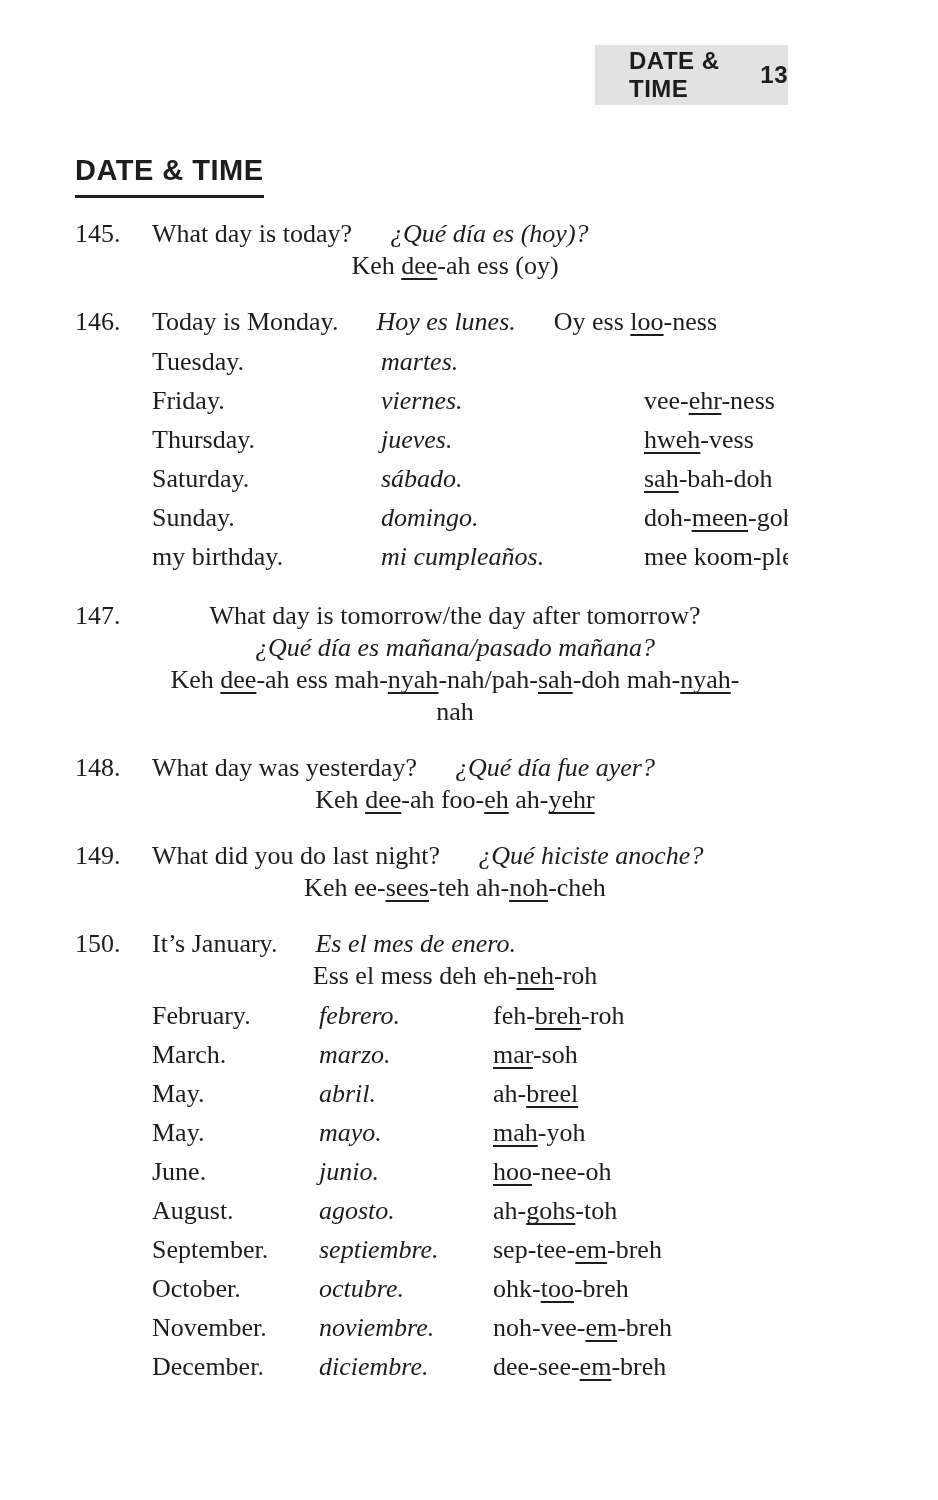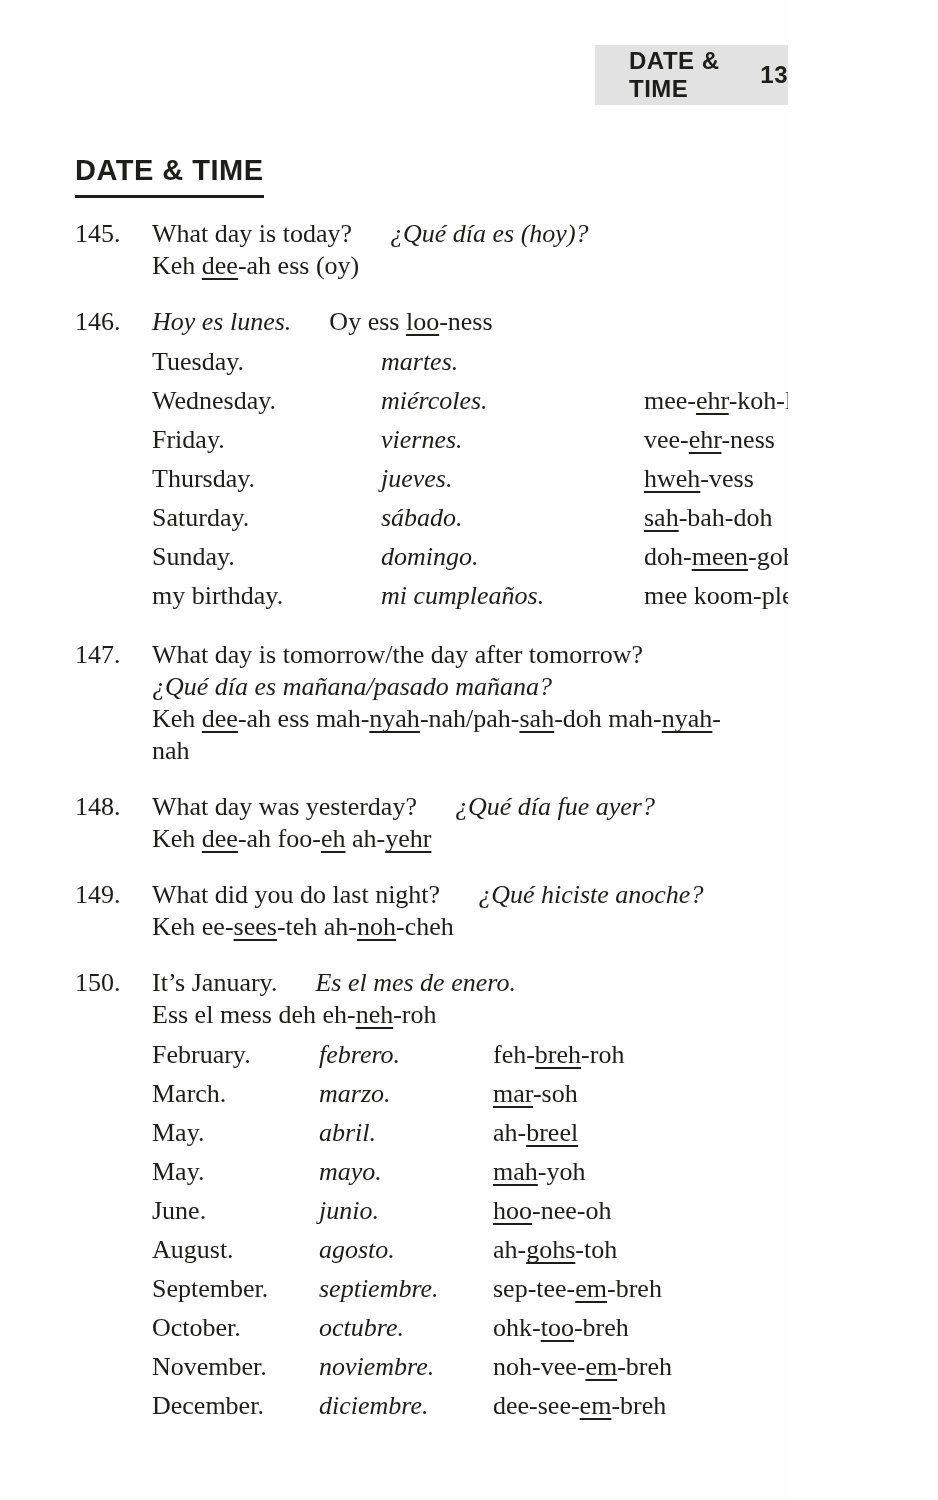--- a/index.html
+++ b/index.html
@@ -49,21 +49,21 @@
   .entries { margin: 20px 0 0 75px; }
 
   .entry {
     display: grid;
     grid-template-columns: 77px 1fr;
     margin-bottom: 24px;
   }
   .num { line-height: 32px; }
   .content { padding-right: 30px; }
 
-  .line { line-height: 32px; }
+  .line { line-height: 32px; text-align: center; }
   .line.mixed { display: flex; flex-wrap: nowrap; column-gap: 38px; white-space: nowrap; }
 
   .es { font-style: italic; }
 
   .pron .u, .line .u {
     text-decoration: underline;
     text-decoration-thickness: 2px;
     text-underline-offset: 4px;
     text-decoration-skip-ink: none;
   }
@@ -99,32 +99,28 @@
           <span class="es">¿Qué día es (hoy)?</span>
         </div>
         <div class="line pron">Keh <span class="u">dee</span>-ah ess (oy)</div>
       </div>
     </div>
 
     <div class="entry">
       <div class="num">146.</div>
       <div class="content">
         <div class="line mixed">
+          <span class="en">Today is Monday.</span>
           <span class="es">Hoy es lunes.</span>
           <span class="pron">Oy ess <span class="u">loo</span>-ness</span>
         </div>
         <div class="table day-table">
             <div class="row">
               <span class="en">Tuesday.</span>
               <span class="es">martes.</span>
-            </div>
-            <div class="row">
-              <span class="en">Wednesday.</span>
-              <span class="es">miércoles.</span>
-              <span class="pron">mee-<span class="u">ehr</span>-koh-less</span>
             </div>
             <div class="row">
               <span class="en">Friday.</span>
               <span class="es">viernes.</span>
               <span class="pron">vee-<span class="u">ehr</span>-ness</span>
             </div>
             <div class="row">
               <span class="en">Thursday.</span>
               <span class="es">jueves.</span>
               <span class="pron"><span class="u">hweh</span>-vess</span>

